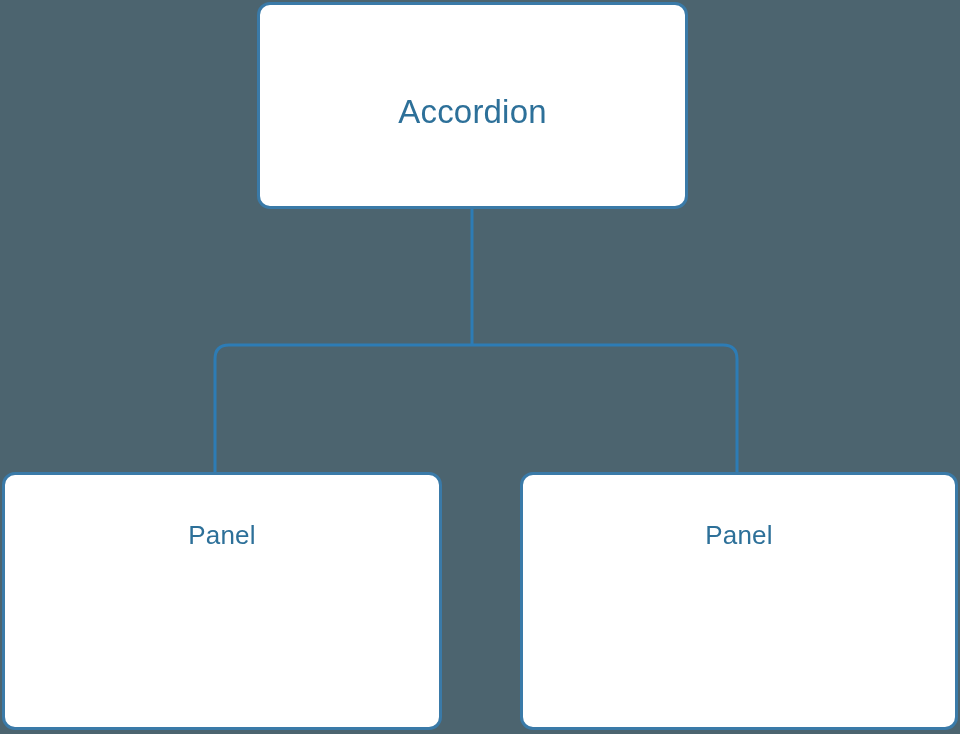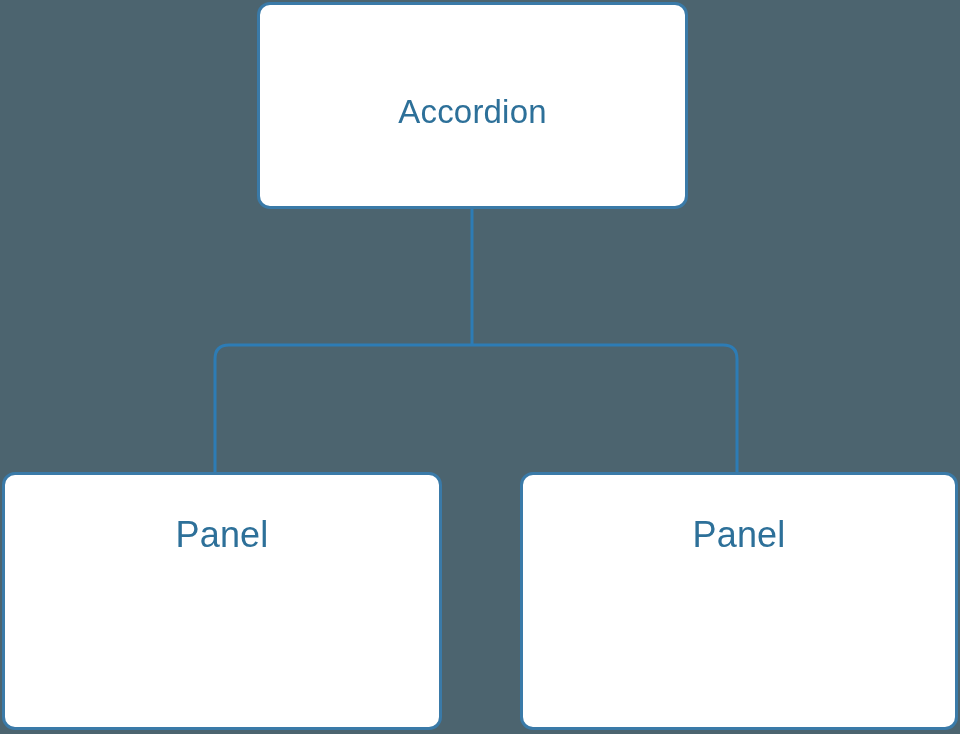--- a/index.html
+++ b/index.html
@@ -69,21 +69,21 @@
     width: 440px;
     height: 258px;
   }
   #node-panel-right {
     left: 520px;
     top: 472px;
     width: 438px;
     height: 258px;
   }
   .panel-card .node-title {
-    font-size: 36px;
+    font-size: 26px;
     line-height: 30px;
     position: absolute;
     left: 0;
     right: 0;
     top: 45px;
   }
 </style>
 </head>
 <body>
 

